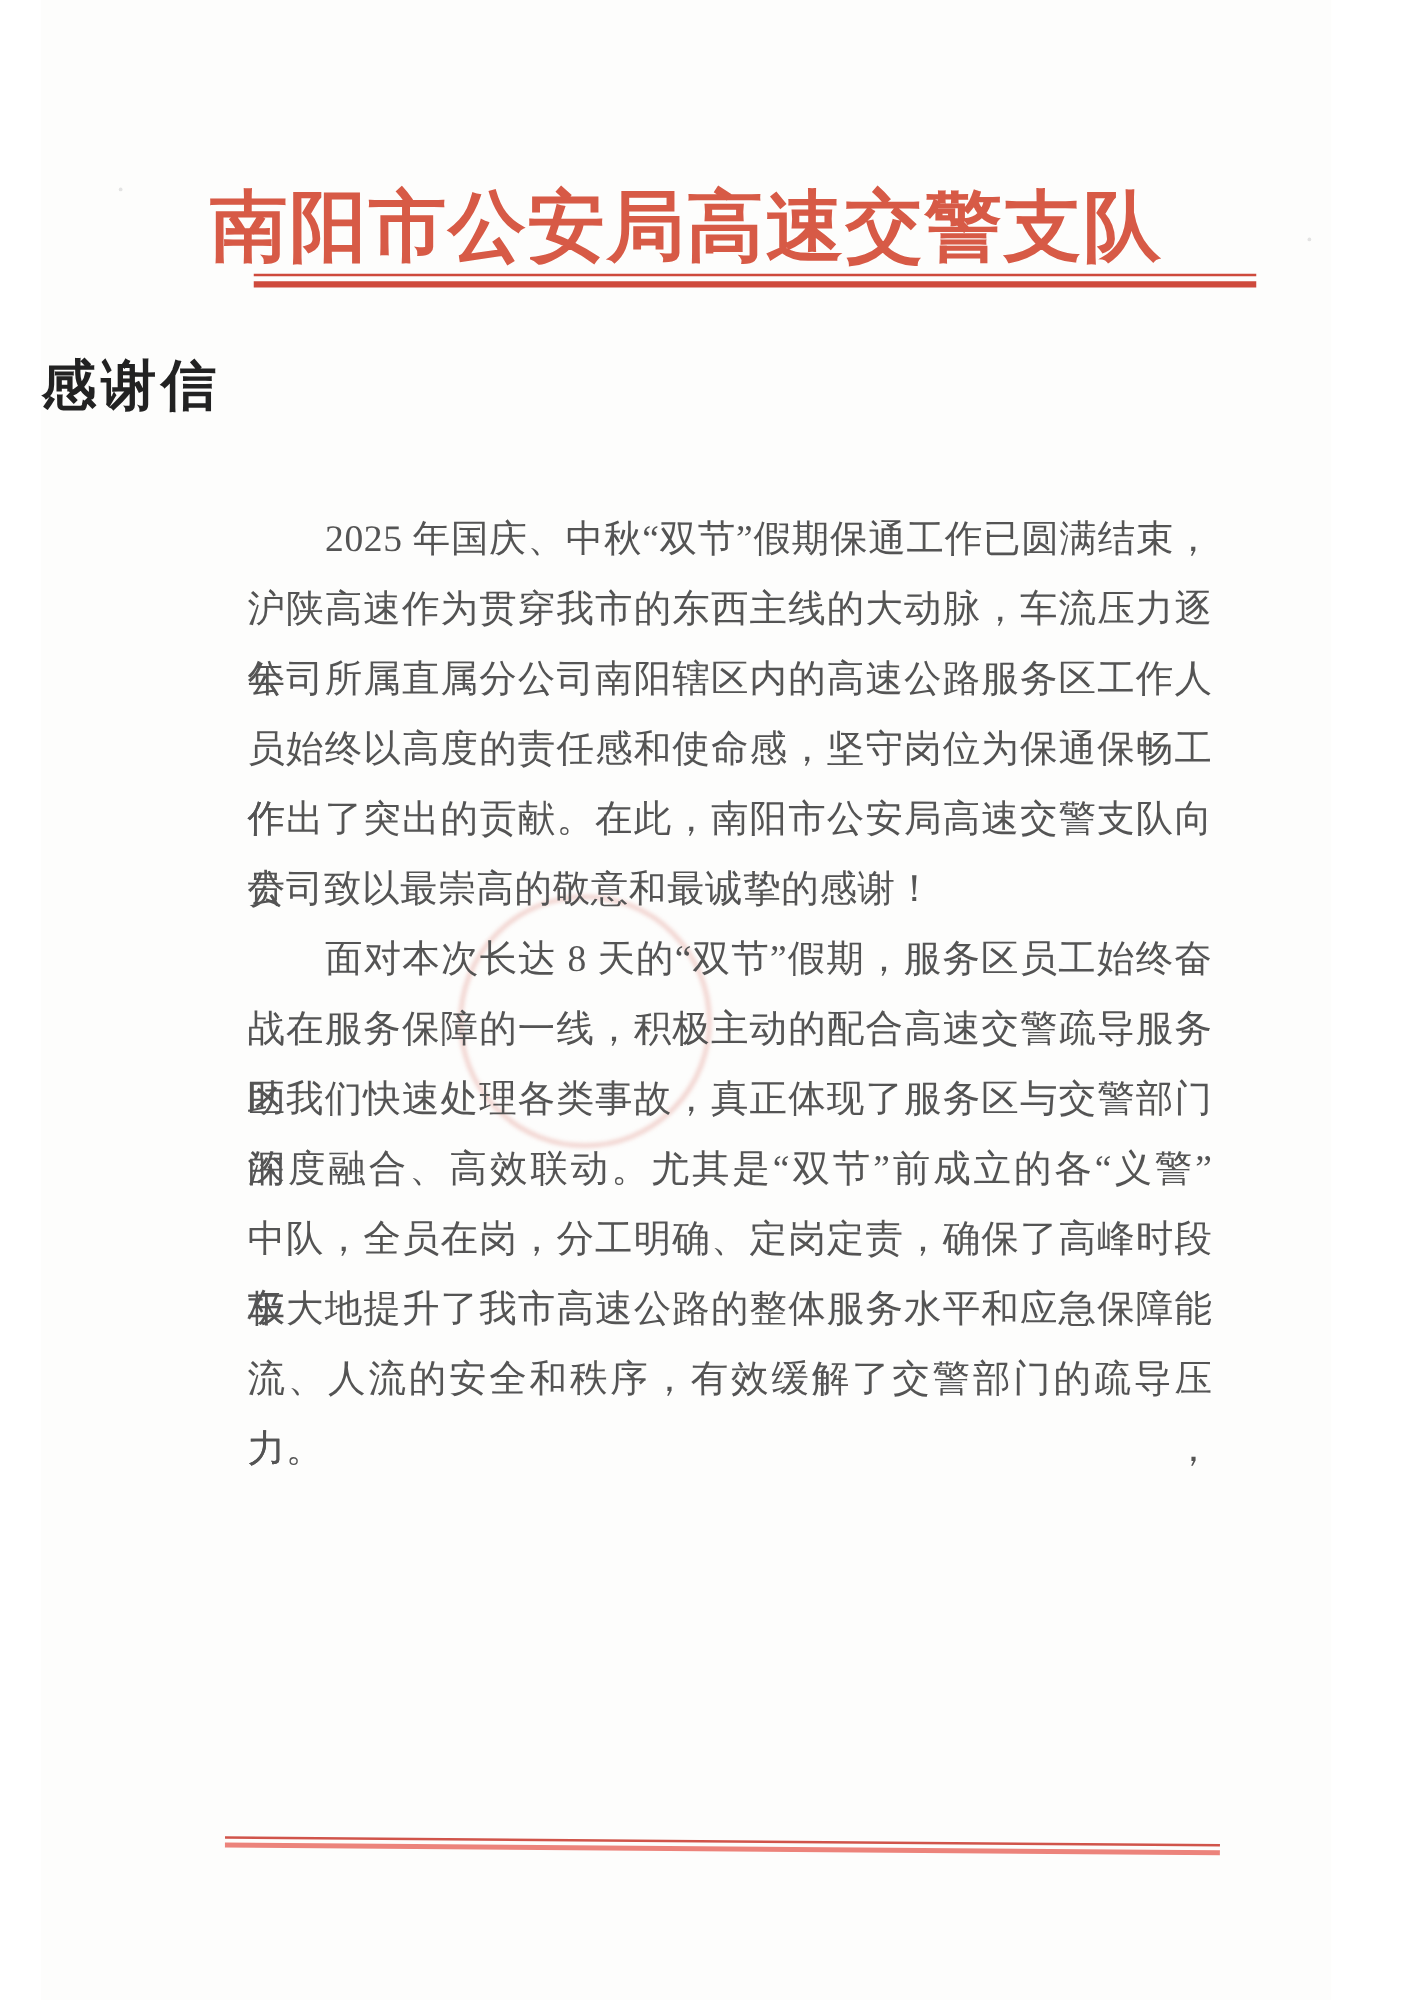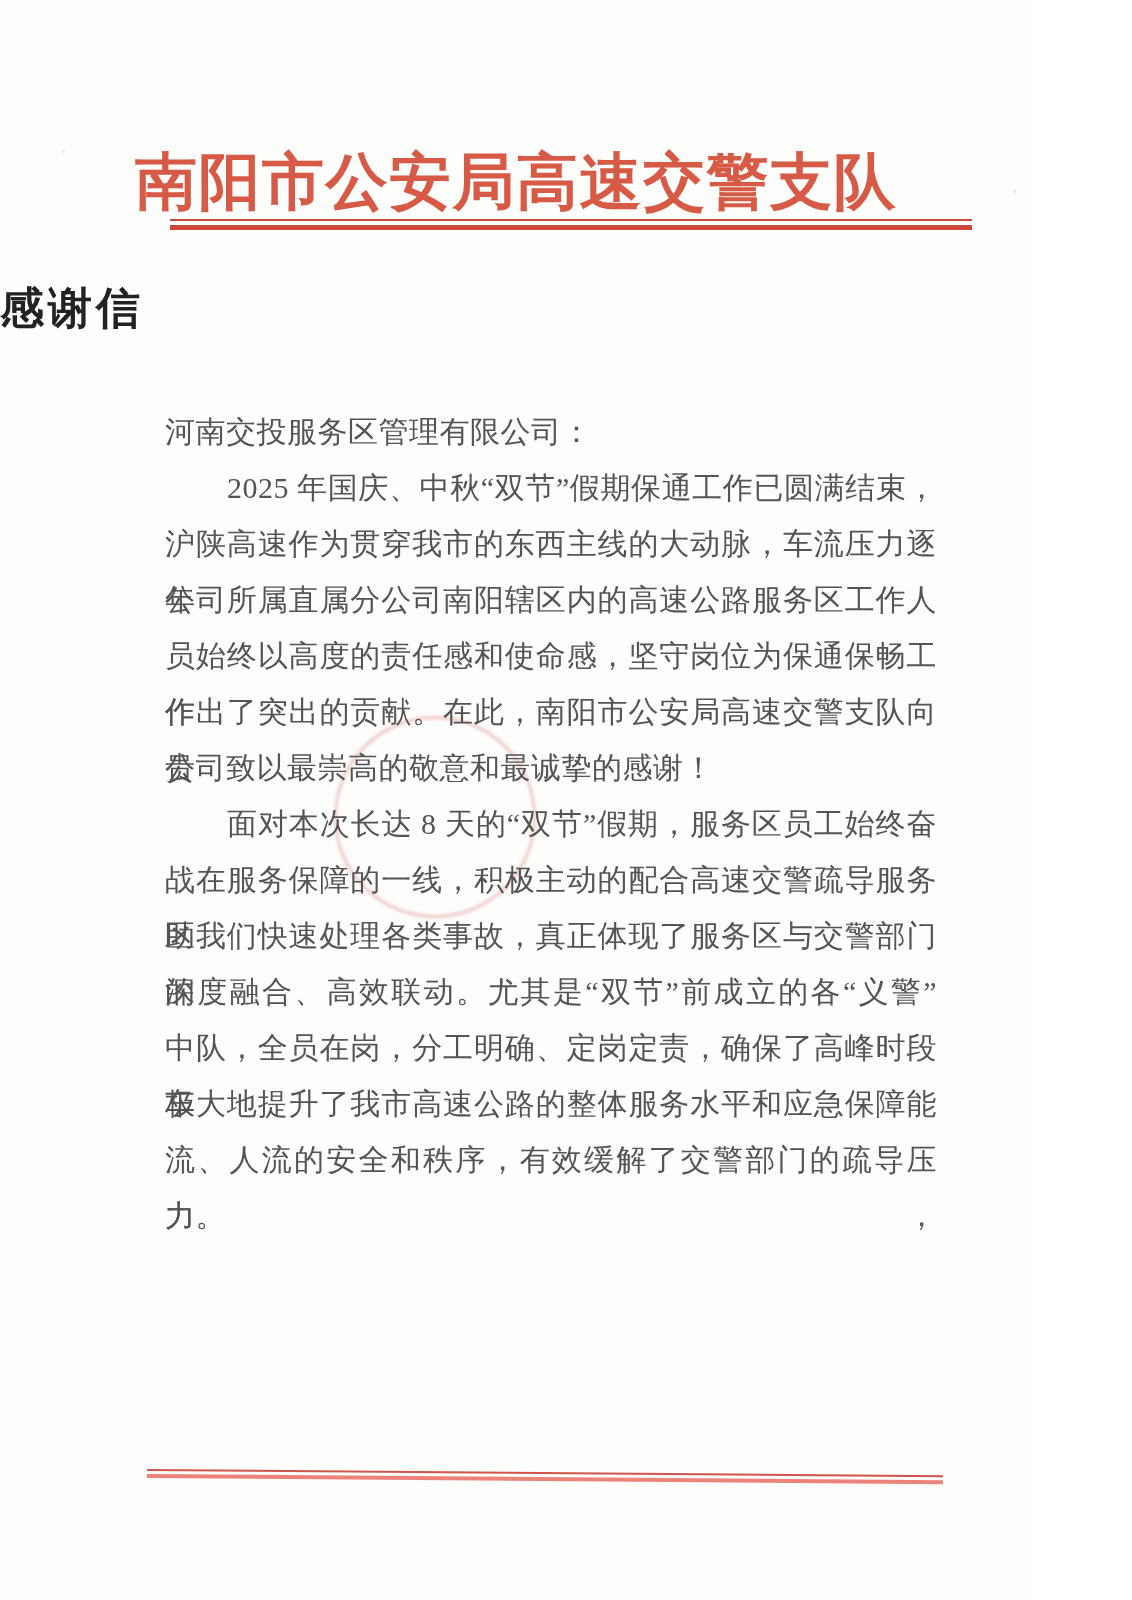--- a/index.html
+++ b/index.html
@@ -2,20 +2,21 @@
 <html><head>
 <meta charset="utf-8">
 <style>
   html,body { margin:0; padding:0; background:#ffffff; }
   .page {
     position:relative;
     width:1032px; height:1600px;
     background:#fdfdfc;
     overflow:hidden;
     font-family:"Liberation Serif","DejaVu Serif",serif;
+    margin-left:33px;
   }
   
   .letterhead {
     position:absolute; top:151px; left:0; width:100%;
     text-align:center;
     font-size:62px; font-weight:700;
     color:#d75a46;
     letter-spacing:1.5px;
     line-height:1;
     white-space:nowrap;
@@ -80,21 +81,20 @@
 
   <div class="letterhead">南阳市公安局高速交警支队</div>
 
   <div class="head-rule"></div>
 
   <div class="letter-title">感谢信</div>
 
   <div class="seal"></div>
 
   <div class="letter-body">
-    <div class="salutation">河南交投服务区管理有限公司：</div>
 
   <div class="bline fill indent">2025 年国庆、中秋“双节”假期保通工作已圆满结束，</div>
       <div class="bline fill">沪陕高速作为贯穿我市的东西主线的大动脉，车流压力逐年</div>
       <div class="bline fill">公司所属直属分公司南阳辖区内的高速公路服务区工作人</div>
       <div class="bline fill">员始终以高度的责任感和使命感，坚守岗位为保通保畅工作</div>
       <div class="bline fill">作出了突出的贡献。在此，南阳市公安局高速交警支队向贵</div>
       <div class="bline">公司致以最崇高的敬意和最诚挚的感谢！</div>
       <div class="bline fill indent">面对本次长达 8 天的“双节”假期，服务区员工始终奋</div>
       <div class="bline fill">战在服务保障的一线，积极主动的配合高速交警疏导服务区</div>
       <div class="bline fill">助我们快速处理各类事故，真正体现了服务区与交警部门的</div>

